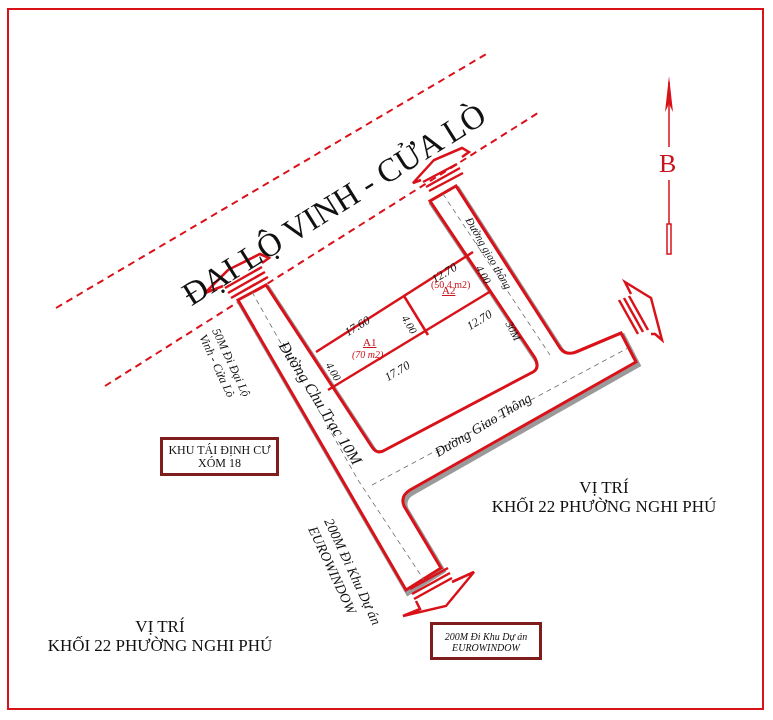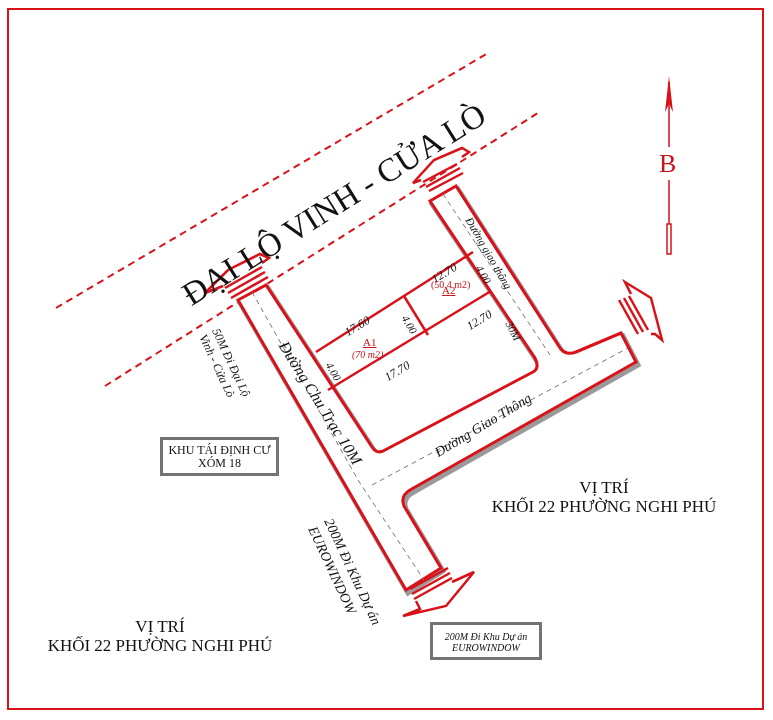--- a/index.html
+++ b/index.html
@@ -1,19 +1,19 @@
 <!DOCTYPE html>
 <html><head>
 <meta charset="utf-8">
 <style>
   html, body { margin:0; padding:0; background:#ffffff; }
   body { width:773px; height:720px; position:relative; overflow:hidden; font-family:"Liberation Serif", "DejaVu Serif", serif; }
   #canvas { position:absolute; left:0; top:0; }
   .lbl { position:absolute; white-space:nowrap; color:#111; font-family:"Liberation Serif", "DejaVu Serif", serif; transform-origin:0 0; }
-  .box { position:absolute; border:3px solid #737373; background:#fff; text-align:center; color:#111; font-family:"Liberation Serif", "DejaVu Serif", serif; box-sizing:border-box; }
+  .box { position:absolute; border:3px solid #7f1d1d; background:#fff; text-align:center; color:#111; font-family:"Liberation Serif", "DejaVu Serif", serif; box-sizing:border-box; }
   .redlbl { color:#c8141c; }
 </style>
 </head>
 <body>
 
 <svg id="canvas" width="773" height="720" viewBox="0 0 773 720" xmlns="http://www.w3.org/2000/svg">
 
   <rect x="8" y="9" width="755" height="700" fill="none" stroke="#d9121a" stroke-width="2"></rect>
 
   <line x1="56" y1="308" x2="488" y2="53" stroke="#d9121a" stroke-width="2" stroke-dasharray="7,5"></line>

